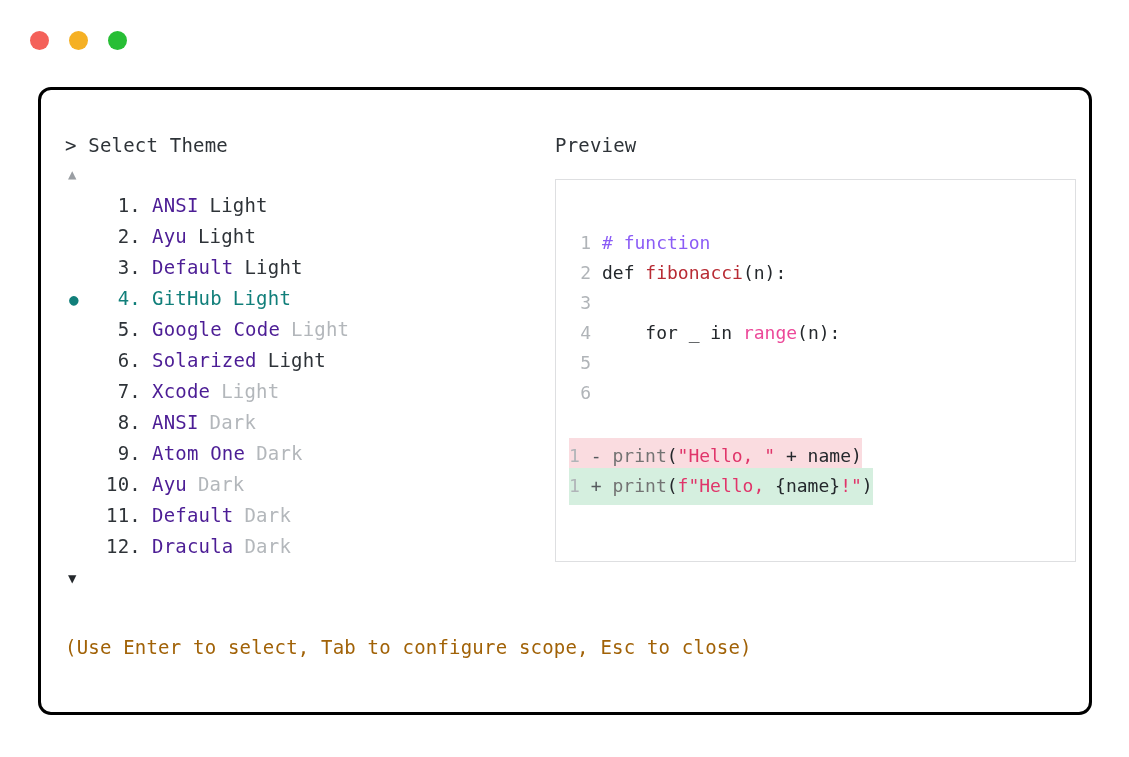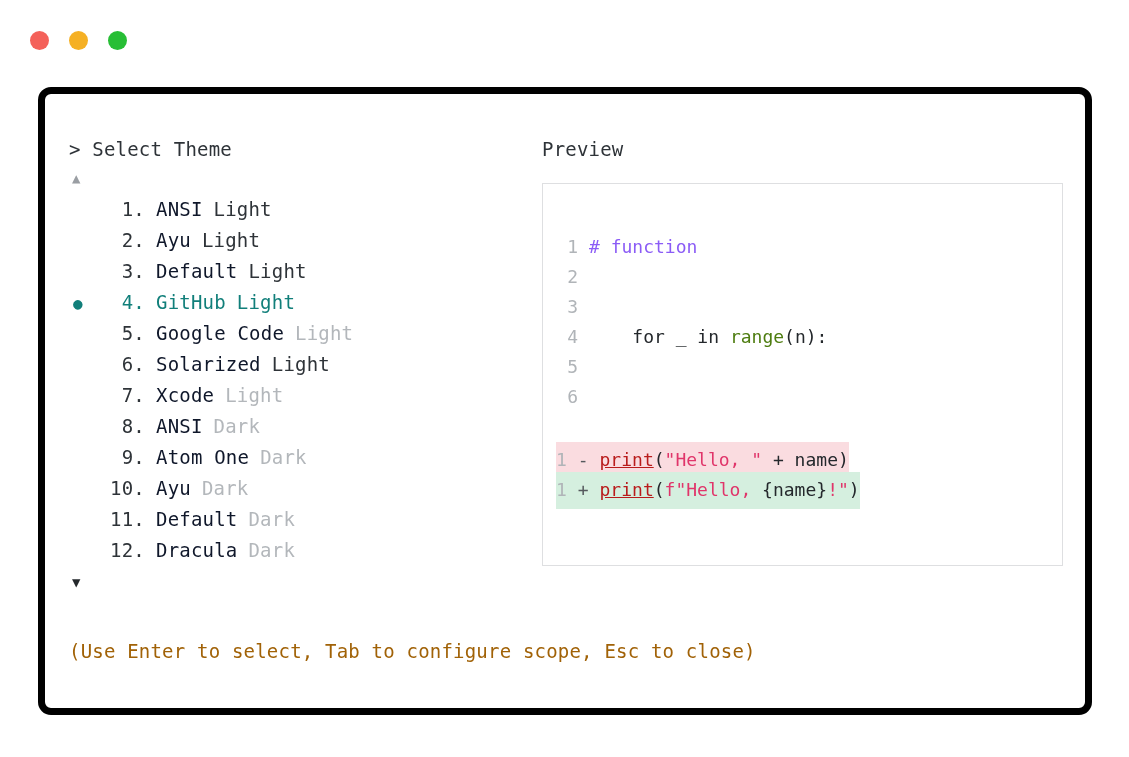--- a/index.html
+++ b/index.html
@@ -33,21 +33,21 @@
   }
 
   
   .card {
     position: absolute;
     left: 38px;
     top: 87px;
     width: 1054px;
     height: 628px;
     box-sizing: border-box;
-    border: 7px solid #000000;
+    border: 3px solid #000000;
     border-radius: 13px;
     background: #ffffff;
   }
 
   .card-inner {
     position: relative;
     width: 100%;
     height: 100%;
   }
 
@@ -99,21 +99,21 @@
     font-size: 16px;
   }
   .row-index {
     width: 46px;
     flex: 0 0 46px;
     text-align: right;
     color: #2e3338;
     letter-spacing: 0.2px;
   }
   .row-name {
-    color: #0f172a;
+    color: #4c1d95;
     margin-left: 11px;
     letter-spacing: 0.2px;
   }
   .row-variant {
     margin-left: 11px;
     letter-spacing: 0.2px;
   }
   .row-variant.dim { color: #b3b7bb; }
   .row-variant.solid { color: #2e3338; }
 
@@ -129,21 +129,21 @@
     font-size: 19px;
     line-height: 26px;
     color: #a16207;
     letter-spacing: 0.2px;
     white-space: pre;
   }
 
   
   .right-col {
     position: absolute;
-    left: 497px;
+    left: 514px;
     top: 43px;
     width: 530px;
   }
   .preview-title {
     font-size: 19px;
     line-height: 25px;
     color: #2e3338;
     letter-spacing: 0.2px;
   }
   .preview-box {
@@ -176,23 +176,23 @@
     text-align: right;
     color: #b0b4b8;
     margin-right: 11px;
   }
   .code-body { white-space: pre; }
 
   .tok-plain   { color: #24282c; }
   .tok-comment { color: #8b5cf6; }
   .tok-func    { color: #b82b34; }
   .tok-num     { color: #0f8b80; }
-  .tok-builtin { color: #4d7c0f; }
+  .tok-builtin { color: #ec4899; }
   .tok-string  { color: #e0356a; }
-  .tok-print   { color: #b91c1c; text-decoration: underline; }
+  .tok-print   { color: #737373; }
 
   .code-gap { height: 30px; }
 
   .diff-line { display: flex; align-items: baseline; height: 30px; white-space: pre; }
   .diff-line .ln { color: #b0b4b8; }
   .diff-sign { color: #55595d; margin-right: 0; }
   .diff-del .hl { background: #fadce0; }
   .diff-add .hl { background: #d5efdf; }
   .hl { display: inline-block; padding: 3px 0 4px 0; }
 </style>
@@ -228,21 +228,21 @@
       <div class="scroll-arrow down">▼</div>
     </div>
 
     <div class="hint">(Use Enter to select, Tab to configure scope, Esc to close)</div>
 
     <div class="right-col">
       <div class="preview-title">Preview</div>
       <div class="preview-box">
         <div class="code">
             <div class="code-line"><span class="ln">1</span><span class="code-body"><span class="tok-comment"># function</span></span></div>
-            <div class="code-line"><span class="ln">2</span></div>
+            <div class="code-line"><span class="ln">2</span><span class="code-body"><span class="tok-plain">def </span><span class="tok-func">fibonacci</span><span class="tok-plain">(n):</span></span></div>
             <div class="code-line"><span class="ln">3</span></div>
             <div class="code-line"><span class="ln">4</span><span class="code-body"><span class="tok-plain">    for _ in </span><span class="tok-builtin">range</span><span class="tok-plain">(n):</span></span></div>
             <div class="code-line"><span class="ln">5</span></div>
             <div class="code-line"><span class="ln">6</span></div>
             <div class="code-gap"></div>
             <div class="diff-line diff-del"><span class="hl" style="background: rgb(250, 220, 224);"><span class="ln">1</span><span class="diff-sign">- </span><span class="code-body"><span class="tok-print">print</span><span class="tok-plain">(</span><span class="tok-string">"Hello, "</span><span class="tok-plain"> + name)</span></span></span></div>
             <div class="diff-line diff-add"><span class="hl" style="background: rgb(213, 239, 223);"><span class="ln">1</span><span class="diff-sign">+ </span><span class="code-body"><span class="tok-print">print</span><span class="tok-plain">(</span><span class="tok-string">f"Hello, </span><span class="tok-plain">{name}</span><span class="tok-string">!"</span><span class="tok-plain">)</span></span></span></div>
           </div>
       </div>
     </div>

